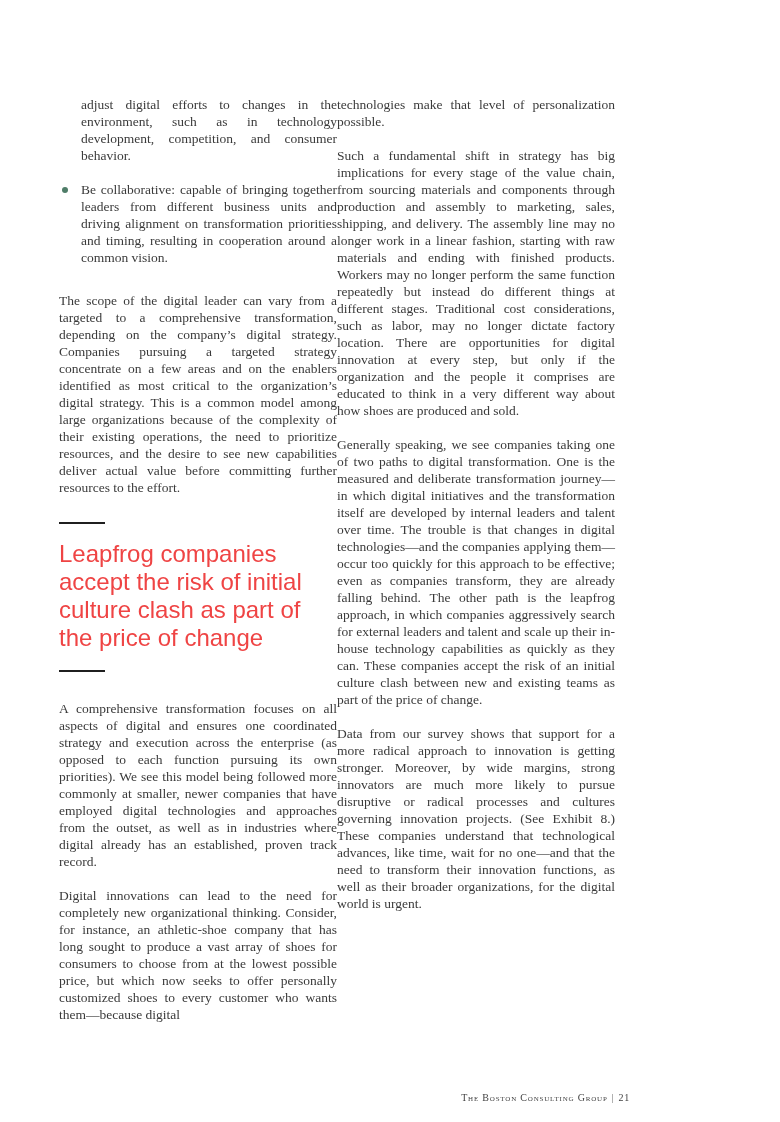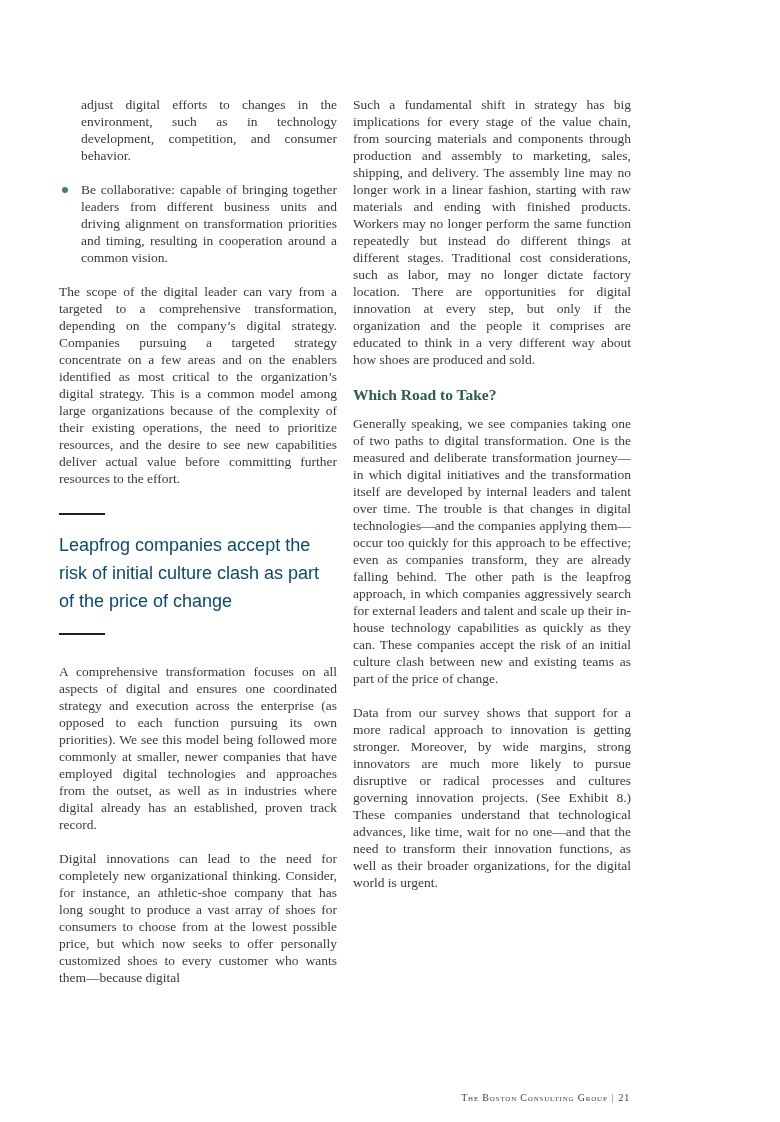--- a/index.html
+++ b/index.html
@@ -13,52 +13,52 @@
     font-family: "Liberation Serif", serif;
     color: #3a3a3a;
     overflow: hidden;
   }
   .content {
     position: absolute;
     left: 59px;
     top: 96px;
     width: 572px;
     display: flex;
-    gap: 16px;
+    gap: 0;
   }
   .col {
     width: 278px;
     font-size: 13.5px;
     line-height: 17px;
     text-align: justify;
   }
   .para { margin-bottom: 17px; }
   .indented { padding-left: 22px; }
-  .bullet-item { position: relative; padding-left: 22px; margin-bottom: 17px; }
+  .bullet-item { position: relative; padding-left: 22px; margin-bottom: 26px; }
   .bullet-dot {
     position: absolute;
     left: 3px;
     top: 6px;
     width: 6px;
     height: 6px;
     border-radius: 50%;
     background: #4f7d68;
   }
   .pull-quote-block { margin: 26px 0 28px; text-align: left; }
   .rule {
     width: 46px;
     height: 2px;
     background: #1f1f1f;
   }
   .pull-quote {
     font-family: "Liberation Sans", sans-serif;
     font-weight: 300;
-    font-size: 18px;
+    font-size: 24px;
     line-height: 28px;
-    color: #0c4a6e;
+    color: #ef4444;
     margin: 16px 0 18px;
     text-align: left;
   }
   .section-heading {
     font-family: "Liberation Serif", serif;
     font-weight: bold;
     font-size: 15.5px;
     line-height: 20px;
     color: #2d5f46;
     margin: 8px 0 10px;
@@ -103,24 +103,24 @@
 
       <div class="para">A comprehensive transformation focuses on all aspects of digital and ensures one coordinated strategy and execution across the enterprise (as opposed to each function pursuing its own priorities). We see this model being followed more commonly at smaller, newer companies that have employed digital technologies and approaches from the outset, as well as in industries where digital already has an established, proven track record.</div>
 
 
       <div class="para">Digital innovations can lead to the need for completely new organizational thinking. Consider, for instance, an athletic-shoe company that has long sought to produce a vast array of shoes for consumers to choose from at the lowest possible price, but which now seeks to offer personally customized shoes to every customer who wants them—because digital</div>
 
     </div>
 
     <div class="col">
 
+      <div class="para">technologies make that level of personalization possible.</div>
 
       <div class="para">Such a fundamental shift in strategy has big implications for every stage of the value chain, from sourcing materials and components through production and assembly to marketing, sales, shipping, and delivery. The assembly line may no longer work in a linear fashion, starting with raw materials and ending with finished products. Workers may no longer perform the same function repeatedly but instead do different things at different stages. Traditional cost considerations, such as labor, may no longer dictate factory location. There are opportunities for digital innovation at every step, but only if the organization and the people it comprises are educated to think in a very different way about how shoes are produced and sold.</div>
 
-      <div class="section-heading">Which Road to Take?</div>
 
       <div class="para">Generally speaking, we see companies taking one of two paths to digital transformation. One is the measured and deliberate transformation journey—in which digital initiatives and the transformation itself are developed by internal leaders and talent over time. The trouble is that changes in digital technologies—and the companies applying them—occur too quickly for this approach to be effective; even as companies transform, they are already falling behind. The other path is the leapfrog approach, in which companies aggressively search for external leaders and talent and scale up their in-house technology capabilities as quickly as they can. These companies accept the risk of an initial culture clash between new and existing teams as part of the price of change.</div>
 
       <div class="para">Data from our survey shows that support for a more radical approach to innovation is getting stronger. Moreover, by wide margins, strong innovators are much more likely to pursue disruptive or radical processes and cultures governing innovation projects. (See Exhibit 8.) These companies understand that technological advances, like time, wait for no one—and that the need to transform their innovation functions, as well as their broader organizations, for the digital world is urgent.</div>
 
     </div>
 
   </div>
 
   <div class="footer">

